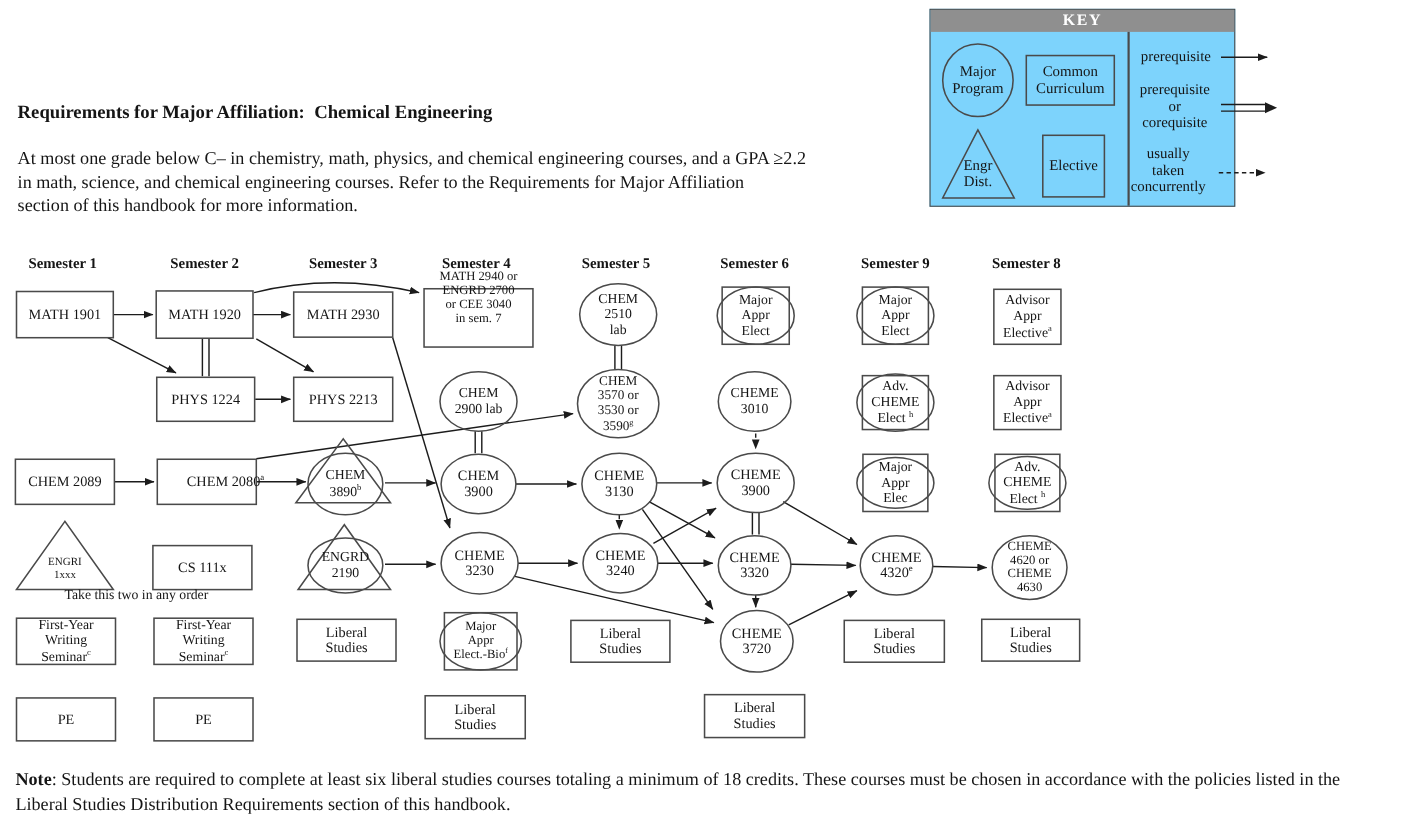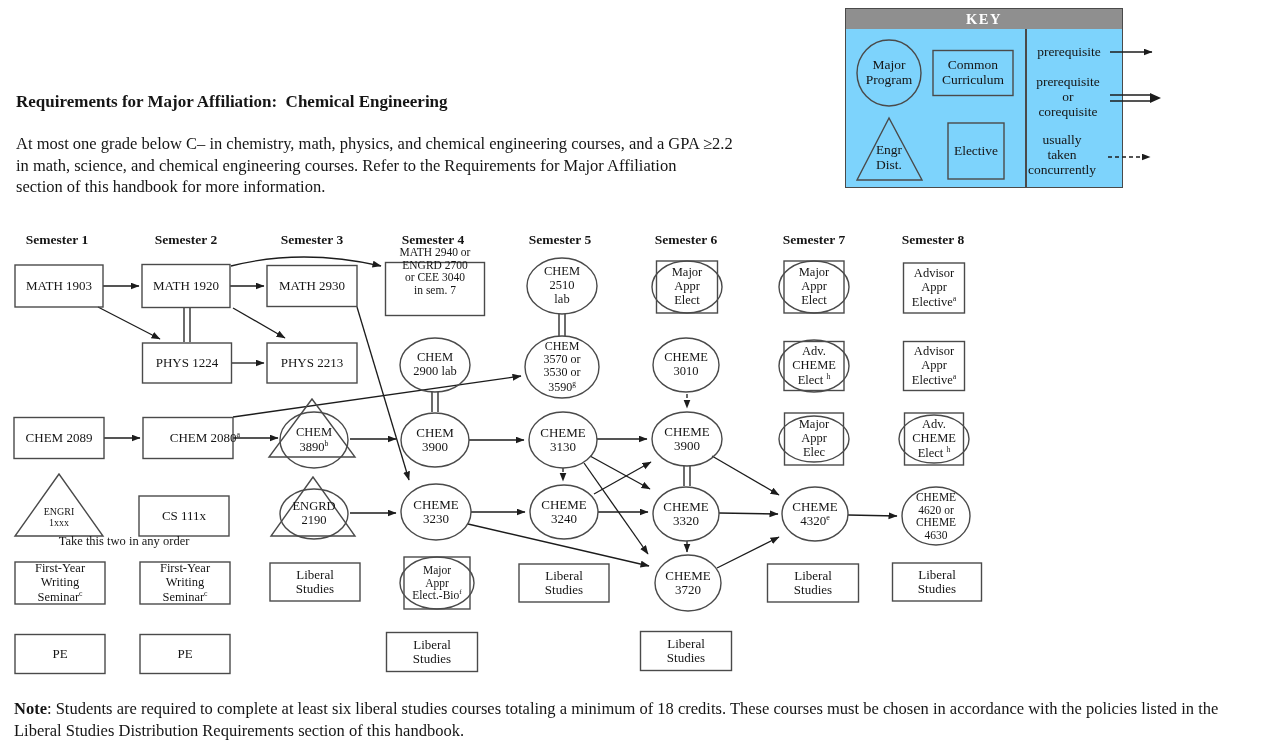--- a/index.html
+++ b/index.html
@@ -143,21 +143,21 @@
       <line x1="1110" y1="101" x2="1150" y2="101" class="edge"></line>
       <polygon points="1150,93 1161,98 1150,103" fill="#1c1c1c"></polygon>
       <line x1="1108" y1="157" x2="1150" y2="157" class="edge" marker-end="url(#arr)" stroke-dasharray="4 3"></line>
     </svg>
 
   <div class="note">
     <div><b>Note</b><span>: Students are required to complete at least six liberal studies courses totaling a minimum of 18 credits.  These courses must be chosen in accordance with the policies listed in the</span></div>
     <div>Liberal Studies Distribution Requirements section of this handbook.</div>
   </div>
 
-<div class="node-label" style="left: 59px; top: 286px;">MATH 1903</div>
+<div class="node-label" style="left: 59px; top: 286px;">MATH 1901</div>
     <div class="node-label" style="left: 186px; top: 286px;">MATH 1920</div>
     <div class="node-label" style="left: 312px; top: 286px;">MATH 2930</div>
     <div class="node-label" style="left: 435px; top: 271px; font-size: 11.5px;">MATH 2940 or<br>ENGRD 2700<br>or CEE 3040<br>in sem. 7</div>
     <div class="node-label" style="left: 562px; top: 286px; font-size: 12.5px;">CHEM<br>2510<br>lab</div>
     <div class="node-label" style="left: 687px; top: 287px; font-size: 12.5px;">Major<br>Appr<br>Elect</div>
     <div class="node-label" style="left: 814px; top: 287px; font-size: 12.5px;">Major<br>Appr<br>Elect</div>
     <div class="node-label" style="left: 934px; top: 288px; font-size: 12.5px;">Advisor<br>Appr<br>Elective<sup>a</sup></div>
     <div class="node-label" style="left: 187px; top: 363px;">PHYS 1224</div>
     <div class="node-label" style="left: 312px; top: 363px;">PHYS 2213</div>
     <div class="node-label" style="left: 435px; top: 365px; font-size: 12.5px;">CHEM<br>2900 lab</div>
@@ -193,21 +193,21 @@
     <div class="node-label" style="left: 185px; top: 654px;">PE</div>
     <div class="node-label" style="left: 432px; top: 652px;">Liberal<br>Studies</div>
     <div class="node-label" style="left: 686px; top: 651px;">Liberal<br>Studies</div>
     <div class="annot" style="left: 124px; top: 541px; font-size: 12.5px;">Take this two in any order</div>
     <div class="sem-h" style="left: 57px;">Semester 1</div>
     <div class="sem-h" style="left: 186px;">Semester 2</div>
     <div class="sem-h" style="left: 312px;">Semester 3</div>
     <div class="sem-h" style="left: 433px;">Semester 4</div>
     <div class="sem-h" style="left: 560px;">Semester 5</div>
     <div class="sem-h" style="left: 686px;">Semester 6</div>
-    <div class="sem-h" style="left: 814px;">Semester 7</div>
+    <div class="sem-h" style="left: 814px;">Semester 9</div>
     <div class="sem-h" style="left: 933px;">Semester 8</div>
     <div class="node-label" style="left: 889px; top: 73px; font-size: 13.5px;">Major<br>Program</div>
     <div class="node-label" style="left: 973px; top: 73px; font-size: 13.5px;">Common<br>Curriculum</div>
     <div class="node-label" style="left: 889px; top: 158px; font-size: 13.5px;">Engr<br>Dist.</div>
     <div class="node-label" style="left: 976px; top: 151px; font-size: 13.5px;">Elective</div>
     <div class="node-label" style="left: 1069px; top: 52px; font-size: 13.5px;">prerequisite</div>
     <div class="node-label" style="left: 1068px; top: 97px; font-size: 13.5px;">prerequisite<br>or<br>corequisite</div>
     <div class="node-label" style="left: 1062px; top: 155px; font-size: 13.5px;">usually<br>taken<br>concurrently</div>
   </div>
 

